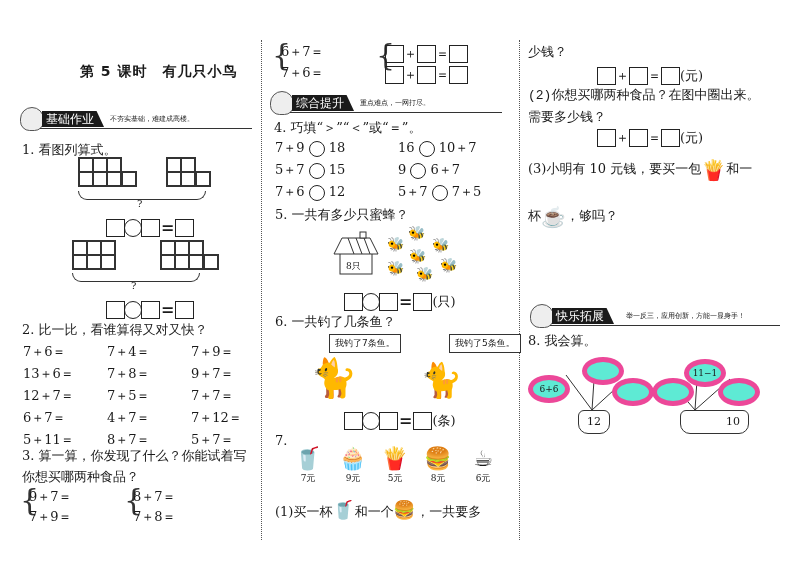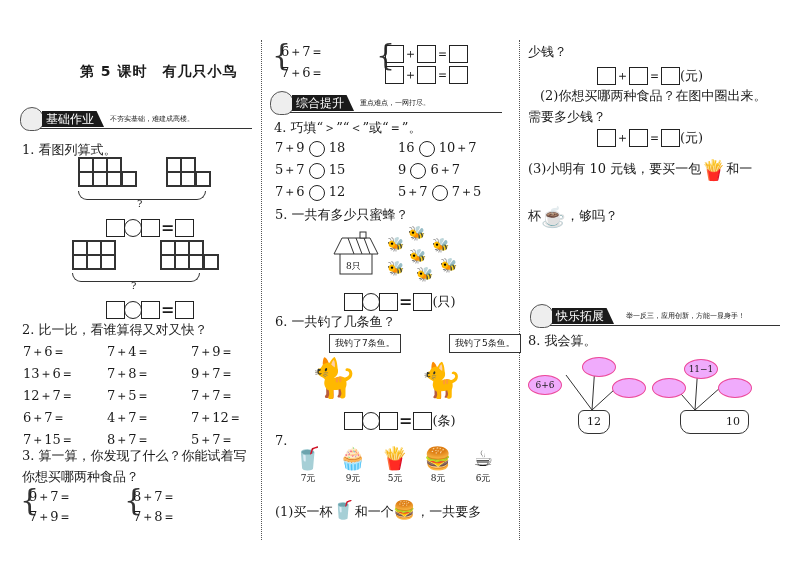--- a/index.html
+++ b/index.html
@@ -21,21 +21,21 @@
   .bigbox { display:inline-block; width:17px; height:16px; border:1px solid #222; vertical-align:middle; }
   .bigcirc { display:inline-block; width:16px; height:16px; border:1px solid #222; border-radius:50%; vertical-align:middle; margin:0 -1px; }
   .eq { display:inline-block; font-weight:bold; margin:0 1px; vertical-align:middle; }
   .brace { position:absolute; font-size:30px; line-height:30px; font-family:"DejaVu Serif", serif; color:#333; }
   .cube-grid { position:absolute; display:grid; border:1px solid #333; background:#fff; }
   .cube-grid div { border:0.5px solid #333; width:14px; height:14px; box-sizing:border-box; }
   .fl-brace { position:absolute; border:1px solid #333; border-top:none; border-radius:0 0 10px 10px; height:8px; }
   .food { position:absolute; text-align:center; font-size:9px; }
   .food .ic { font-size:22px; line-height:26px; font-family:"DejaVu Sans", sans-serif; }
   .bubble { position:absolute; border:1px solid #333; font-size:9px; padding:2px 5px; background:#fff; font-family:"DejaVu Sans", sans-serif;margin-left:31px; }
-  .flower { position:absolute; border:1px solid #ec4899; border-radius:50%; font-size:9px; text-align:center; background:#f0abfc; }
+  .flower { position:absolute; border:5px solid #ec4899; border-radius:50%; font-size:9px; text-align:center; background:#5eead4; }
   .vase { position:absolute; border:1px solid #333; border-radius:6px 6px 10px 10px; text-align:center; font-size:11px; }
   svg { position:absolute; overflow:visible; }
 </style>
 </head>
 <body>
 
 <div class="abs title" style="left:80px;top:63px;">第 5 课时　有几只小鸟</div>
 
 <div class="sep" style="left:261px;height:500px;"></div>
 <div class="sep" style="left:519px;height:500px;"></div>
@@ -103,21 +103,21 @@
 <div class="abs" style="left:106px;top:299px;">
   <span class="bigbox"></span><span class="bigcirc"></span><span class="bigbox"></span><span class="eq">=</span><span class="bigbox"></span>
 </div>
 
 <div class="abs t" style="left:22px;top:322px;">2. 比一比，看谁算得又对又快？</div>
 <div>
   <div class="abs t" style="left:23px;top:344px;">7＋6＝</div>
   <div class="abs t" style="left:23px;top:366px;">13＋6＝</div>
   <div class="abs t" style="left:23px;top:388px;">12＋7＝</div>
   <div class="abs t" style="left:23px;top:410px;">6＋7＝</div>
-  <div class="abs t" style="left:23px;top:432px;">7＋15＝</div>
+  <div class="abs t" style="left:23px;top:432px;">5＋11＝</div>
   <div class="abs t" style="left:107px;top:344px;">7＋4＝</div>
   <div class="abs t" style="left:107px;top:366px;">7＋8＝</div>
   <div class="abs t" style="left:107px;top:388px;">7＋5＝</div>
   <div class="abs t" style="left:107px;top:410px;">4＋7＝</div>
   <div class="abs t" style="left:107px;top:432px;">8＋7＝</div>
   <div class="abs t" style="left:191px;top:344px;">7＋9＝</div>
   <div class="abs t" style="left:191px;top:366px;">9＋7＝</div>
   <div class="abs t" style="left:191px;top:388px;">7＋7＝</div>
   <div class="abs t" style="left:191px;top:410px;">7＋12＝</div>
   <div class="abs t" style="left:191px;top:432px;">5＋7＝</div>
@@ -217,21 +217,21 @@
     </div>
 </div>
 <div class="abs t" style="left:275px;top:502px;">
   <span>(1)买一杯</span><span style="font-size:18px;">🥤</span><span>和一个</span><span style="font-size:18px;">🍔</span><span>，一共要多</span>
 </div>
 
 <div class="abs t" style="left:528px;top:44px;">少钱？</div>
 <div class="abs" style="left:597px;top:65px;">
   <span class="bigbox"></span><span class="t">＋</span><span class="bigbox"></span><span class="t">＝</span><span class="bigbox"></span><span class="t">(元)</span>
 </div>
-<div class="abs t" style="left:540px;top:88px;">(2)你想买哪两种食品？在图中圈出来。</div>
+<div class="abs t" style="left:528px;top:88px;font-family:Liberation Mono, monospace;">(2)你想买哪两种食品？在图中圈出来。</div>
 <div class="abs t" style="left:528px;top:109px;">需要多少钱？</div>
 <div class="abs" style="left:597px;top:127px;">
   <span class="bigbox"></span><span class="t">＋</span><span class="bigbox"></span><span class="t">＝</span><span class="bigbox"></span><span class="t">(元)</span>
 </div>
 <div class="abs t" style="left:528px;top:161px;">
   <span>(3)小明有 10 元钱，要买一包</span><span style="font-size:20px;vertical-align:middle;">🍟</span><span>和一</span>
 </div>
 <div class="abs t" style="left:528px;top:208px;">
   <span>杯</span><span style="font-size:20px;vertical-align:middle;">☕</span><span>，够吗？</span>
 </div>

